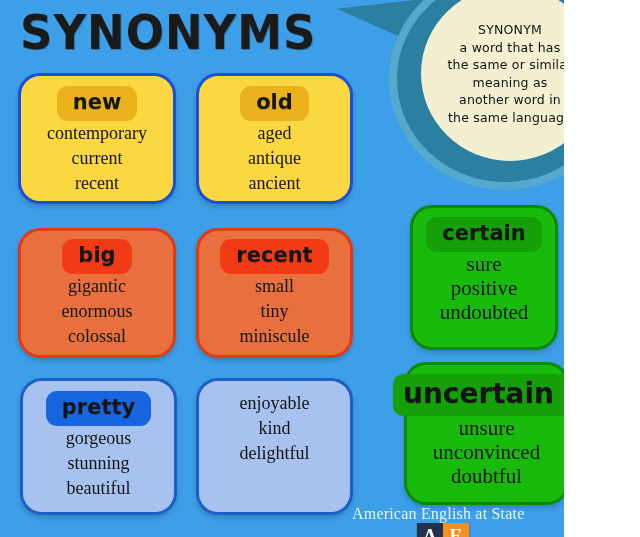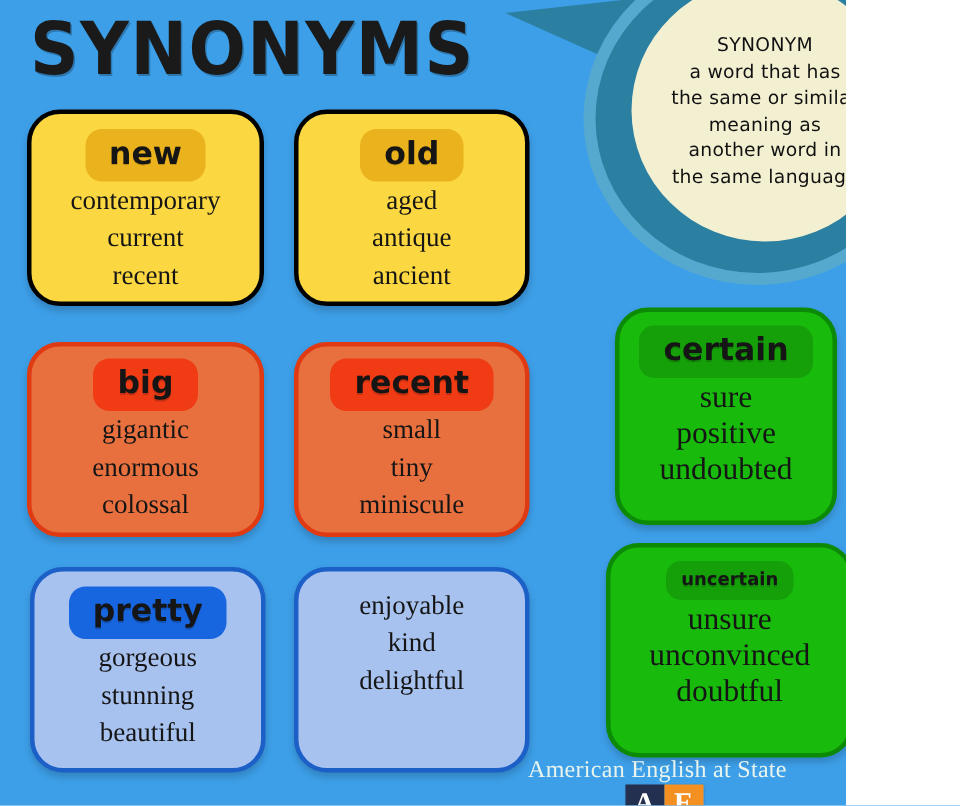--- a/index.html
+++ b/index.html
@@ -112,21 +112,21 @@
   .card-words {
     font-family: "Liberation Serif", serif;
     font-size: 18px;
     line-height: 25px;
     color: #151515;
     text-align: center;
     white-space: pre-line;
   }
 
   
-  .c-yellow { background: #fbd741; border: 3px solid #000000; }
+  .c-yellow { background: #fbd741; border: 3px solid #1d4ed8; }
   .c-yellow .card-head { background: #eab21d; }
   
   .c-orange { background: #e8703f; border: 3px solid #e03a12; }
   .c-orange .card-head { background: #f03b15; }
   
   .c-blue { background: #a8c2ef; border: 3px solid #1c5fc7; }
   .c-blue .card-head { background: #1766e0; }
   
   .c-green { background: #18bb0c; border: 3px solid #0d8a05; }
   .c-green .card-head { background: #15a009; border-radius: 10px; }
@@ -136,21 +136,21 @@
   #card-old      { left: 196px; top: 73px;  width: 157px; height: 131px; padding-top: 10px; }
   #card-big      { left: 18px;  top: 228px; width: 158px; height: 130px; padding-top: 8px; }
   #card-little   { left: 196px; top: 228px; width: 157px; height: 130px; padding-top: 8px; }
   #card-pretty   { left: 20px;  top: 378px; width: 157px; height: 137px; padding-top: 10px; }
   #card-nice     { left: 196px; top: 378px; width: 157px; height: 137px; padding-top: 10px; }
   #card-certain  { left: 410px; top: 205px; width: 148px; height: 145px; padding-top: 9px; }
   #card-uncertain{ left: 404px; top: 362px; width: 165px; height: 143px; padding-top: 9px; }
 
   #card-certain .card-words,
   #card-uncertain .card-words { font-size: 21px; line-height: 24px; }
-  #card-uncertain .card-head { font-size: 12px; padding: 6px 10px 8px 10px; }
+  #card-uncertain .card-head { font-size: 28px; padding: 6px 26px 8px 10px; }
 
   
   #footer {
     position: absolute;
     left: 352px;
     top: 505px;
     display: flex;
     align-items: center;
     flex-direction: column;
   }

